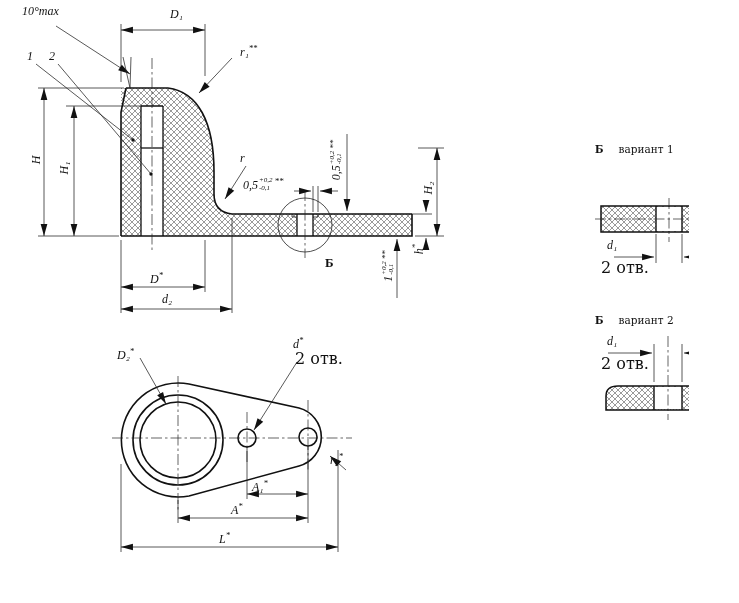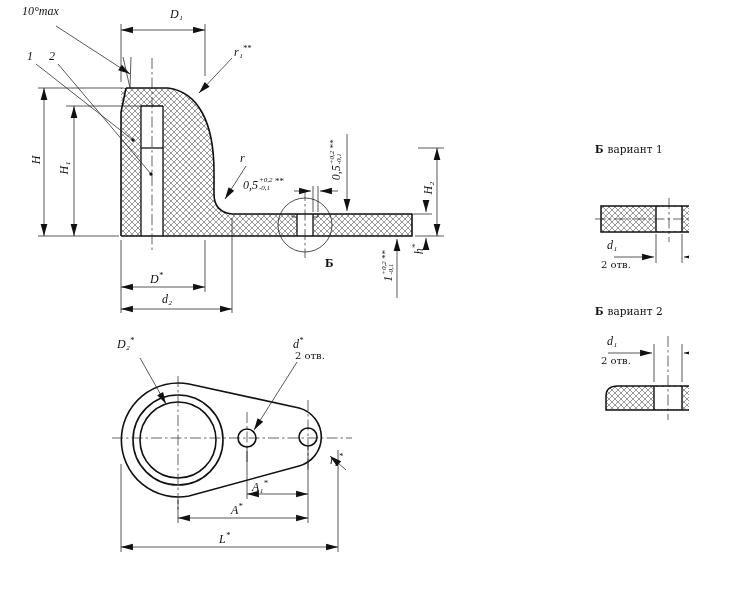--- a/index.html
+++ b/index.html
@@ -6,23 +6,23 @@
   #stage{position:relative;width:689px;height:603px;background:#fff;overflow:hidden;
          font-family:"Liberation Serif",serif;}
   svg{position:absolute;left:0;top:0;}
   .lbl{position:absolute;font:italic 12px "Liberation Serif",serif;color:#111;
        white-space:nowrap;line-height:1;}
   .lbl sup{font-size:8.5px;}
   .rot{display:flex;align-items:center;justify-content:center;transform:rotate(-90deg);}
   .tolw{display:inline-flex;align-items:center;gap:1px;}
   .stack{display:inline-flex;flex-direction:column;font-size:7px;line-height:7.5px;}
   .stars{font-size:9px;position:relative;top:-3px;margin-left:1px;}
-  .up{font-style:normal;font-family:"DejaVu Serif",serif;font-size:10px;}
+  .up{font-style:normal;font-family:"DejaVu Serif",serif;font-size:16px;}
   .blet{font-size:13px;font-weight:bold;font-style:normal;margin-right:4px;}
-  .vtitle{font-style:normal;font-family:"DejaVu Serif",serif;font-size:10.5px;}
+  .vtitle{font-style:normal;font-family:"DejaVu Serif",serif;font-size:10.5px;margin-left:11px;}
   .big{font-size:13px;}
 </style>
 </head>
 <body>
 
 <div id="stage">
 
 <svg width="739" height="603" viewBox="0 0 739 603">
   <defs>
     <pattern id="xh" width="6" height="6" patternUnits="userSpaceOnUse">
@@ -142,21 +142,21 @@
     <g stroke="#222" stroke-width="0.75" fill="none">
       <path d="M654,344 L654,382 M682,344 L682,382"></path>
       <path d="M608,353 L652,353" marker-end="url(#ar)"></path>
       <path d="M724,353 L684,353" marker-end="url(#ar)"></path>
     </g>
   </g>
 </svg>
 
 <span class="lbl" style="left:22px;top:5px">10°max</span>
 <span class="lbl" style="left:170px;top:8px">D₁</span>
-<span class="lbl" style="left:234px;top:44px"><span>r₁</span><sup>**</sup></span>
+<span class="lbl" style="left:240px;top:44px"><span>r₁</span><sup>**</sup></span>
 <span class="lbl" style="left:27px;top:50px">1</span>
 <span class="lbl" style="left:49px;top:50px">2</span>
 
 <span class="lbl rot" style="left:26px;top:153px;width:20px;height:14px">H</span>
 <span class="lbl rot" style="left:52px;top:161px;width:24px;height:14px">H₁</span>
 <span class="lbl rot" style="left:416px;top:181px;width:24px;height:14px">H₂</span>
 <span class="lbl" style="left:240px;top:152px">r</span>
 
 <span class="lbl tolw" style="left:243px;top:177px">
   <span>0,5</span>
@@ -187,33 +187,33 @@
       </span>
 </span>
 <span class="lbl rot" style="left:408px;top:242px;width:20px;height:14px">
   <span><span>h</span><sup>*</sup></span>
 </span>
 
 <span class="lbl" style="left:150px;top:271px"><span>D</span><sup>*</sup></span>
 <span class="lbl" style="left:162px;top:293px">d₂</span>
 <span class="lbl big" style="left:325px;top:256px;font-style:normal;font-weight:bold">Б</span>
 
-<span class="lbl" style="left:117px;top:336px"><span>D₂</span><sup>*</sup></span>
+<span class="lbl" style="left:117px;top:347px"><span>D₂</span><sup>*</sup></span>
 <span class="lbl" style="left:293px;top:336px"><span>d</span><sup>*</sup></span>
 <span class="lbl up" style="left:295px;top:351px">2 отв.</span>
 <span class="lbl" style="left:330px;top:452px"><span>r₂</span><sup>*</sup></span>
 <span class="lbl" style="left:252px;top:479px"><span>A₁</span><sup>*</sup></span>
 <span class="lbl" style="left:231px;top:502px"><span>A</span><sup>*</sup></span>
 <span class="lbl" style="left:219px;top:531px"><span>L</span><sup>*</sup></span>
 
 <span class="lbl" style="left:595px;top:142px">
   <span class="blet">Б</span><span class="vtitle">вариант 1</span>
 </span>
 <span class="lbl" style="left:607px;top:239px">d₁</span>
 <span class="lbl up" style="left:601px;top:260px">2 отв.</span>
 
-<span class="lbl" style="left:595px;top:304px">
+<span class="lbl" style="left:595px;top:313px">
   <span class="blet">Б</span><span class="vtitle">вариант 2</span>
 </span>
 <span class="lbl" style="left:607px;top:335px">d₁</span>
 <span class="lbl up" style="left:601px;top:356px">2 отв.</span>
 
 </div>
 
 </body></html>

